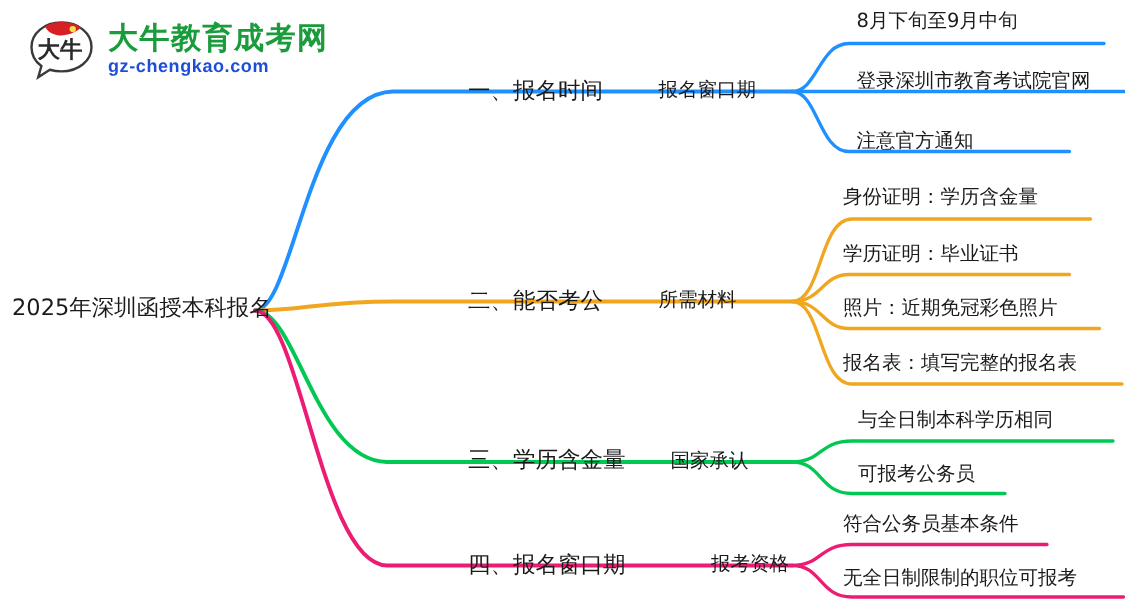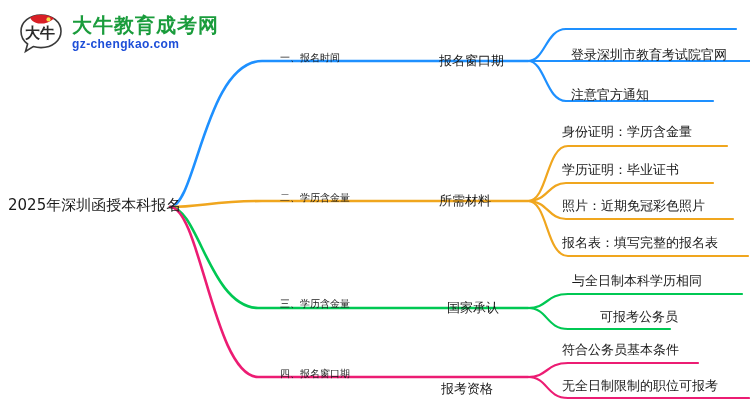--- a/index.html
+++ b/index.html
@@ -22,21 +22,21 @@
            font-family:"Liberation Sans",sans-serif;white-space:nowrap;}
 
   
   #wires{position:absolute;left:0;top:0;width:750px;height:410px;}
   #wires path{fill:none;stroke-linecap:round;stroke-linejoin:round;}
 
   
   .nd{position:absolute;white-space:nowrap;color:#1a1a1a;
       font-family:"DejaVu Sans",sans-serif;line-height:1;}
   .root-node{font-size:15px;left:8px;top:198px;}
-  .lvl1{font-size:10px;}
+  .lvl1{font-size:15px;margin-left:32px;}
   .lvl2{font-size:13px;}
   .lvl3{font-size:13px;}
 </style>
 </head>
 <body>
 
 <div id="stage">
 
   <div id="logo">
     <svg id="logo-mark" viewBox="0 0 46 42">
@@ -71,33 +71,34 @@
 
     <path d="M170 207 C200 207 214 376 258 377 L528 377" stroke="#EC1C73" stroke-width="2.6"></path>
     <path d="M528 377 C548 377 546 363 568 363 L698 363" stroke="#EC1C73" stroke-width="2.2"></path>
     <path d="M528 377 C548 377 546 398 568 398 L749 398" stroke="#EC1C73" stroke-width="2.2"></path>
   </svg>
 
   <div class="nd root-node">2025年深圳函授本科报名</div>
 
   <div class="nd lvl1" style="left:280px;top:53px;">一、报名时间</div>
   <div class="nd lvl2" style="left:439px;top:54px;">报名窗口期</div>
+  <div class="nd lvl3" style="left:571px;top:8px;">8月下旬至9月中旬</div>
   <div class="nd lvl3" style="left:571px;top:48px;">登录深圳市教育考试院官网</div>
   <div class="nd lvl3" style="left:571px;top:88px;">注意官方通知</div>
 
-  <div class="nd lvl1" style="left:280px;top:193px;">二、学历含金量</div>
+  <div class="nd lvl1" style="left:280px;top:193px;">二、能否考公</div>
   <div class="nd lvl2" style="left:439px;top:194px;">所需材料</div>
   <div class="nd lvl3" style="left:562px;top:125px;">身份证明：学历含金量</div>
   <div class="nd lvl3" style="left:562px;top:163px;">学历证明：毕业证书</div>
   <div class="nd lvl3" style="left:562px;top:199px;">照片：近期免冠彩色照片</div>
   <div class="nd lvl3" style="left:562px;top:236px;">报名表：填写完整的报名表</div>
 
   <div class="nd lvl1" style="left:280px;top:300px;font-family:Liberation Mono, monospace;">三、学历含金量</div>
   <div class="nd lvl2" style="left:447px;top:301px;">国家承认</div>
   <div class="nd lvl3" style="left:572px;top:274px;text-align:right;">与全日制本科学历相同</div>
-  <div class="nd lvl3" style="left:572px;top:310px;margin-left:28px;">可报考公务员</div>
+  <div class="nd lvl3" style="left:572px;top:310px;">可报考公务员</div>
 
   <div class="nd lvl1" style="left:280px;top:369px;">四、报名窗口期</div>
-  <div class="nd lvl2" style="left:441px;top:370px;margin-top:12px;">报考资格</div>
+  <div class="nd lvl2" style="left:474px;top:370px;">报考资格</div>
   <div class="nd lvl3" style="left:562px;top:343px;">符合公务员基本条件</div>
   <div class="nd lvl3" style="left:562px;top:379px;">无全日制限制的职位可报考</div>
 
 </div>
 
 </body></html>

